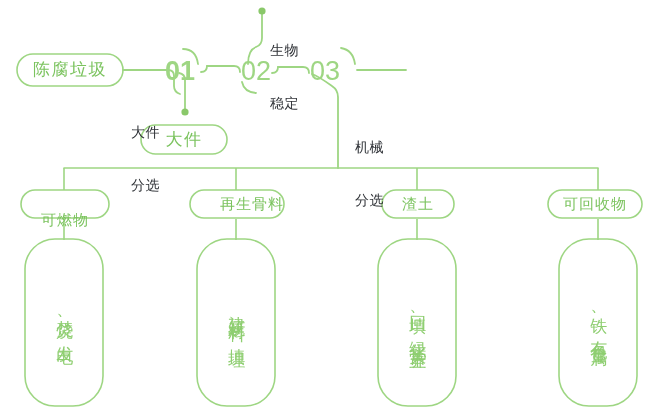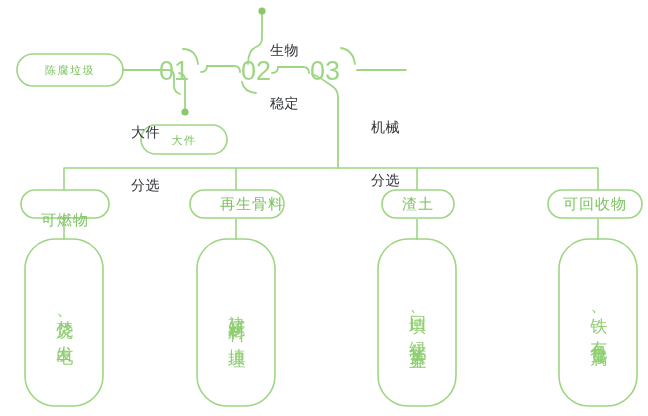--- a/index.html
+++ b/index.html
@@ -33,21 +33,21 @@
     pointer-events: none;
   }
   .lbl {
     position: absolute;
     white-space: pre;
     line-height: 1.12;
   }
   
   .pill-text {
     color: #7bc35e;
-    font-size: 11px;
+    font-size: 17px;
     letter-spacing: 1.5px;
     text-align: center;
     transform: translate(-50%, -50%);
   }
   .pill-text.small {
     font-size: 15px;
     letter-spacing: 1px;
   }
   
   .stage-num {
@@ -129,35 +129,35 @@
     <rect x="25" y="239" width="78" height="167" rx="30" ry="30" fill="none" stroke="#9ed683" stroke-width="1.6"></rect>
     <rect x="197" y="239" width="78" height="167" rx="30" ry="30" fill="none" stroke="#9ed683" stroke-width="1.6"></rect>
     <rect x="378" y="239" width="78" height="167" rx="30" ry="30" fill="none" stroke="#9ed683" stroke-width="1.6"></rect>
     <rect x="559" y="239" width="78" height="167" rx="30" ry="30" fill="none" stroke="#9ed683" stroke-width="1.6"></rect>
   </svg>
 
   <div class="label-layer">
 
     <div class="lbl pill-text" style="left:70px; top:70px;">陈腐垃圾</div>
 
-    <div class="lbl stage-num" style="left:174px; top:71px;">01</div>
+    <div class="lbl stage-num" style="left:180px; top:71px;font-weight:bold;">01</div>
     <div class="lbl stage-num" style="left:256px; top:71px;">02</div>
     <div class="lbl stage-num" style="left:325px; top:71px;">03</div>
 
     <div class="lbl ann" style="left:131px; top:89px; text-align:left;">
       <div>大件</div>
       <div>分选</div>
     </div>
 
     <div class="lbl ann" style="left:270px; top:7px; text-align:left;">
       <div>生物</div>
       <div>稳定</div>
     </div>
 
-    <div class="lbl ann" style="left:355px; top:84px; text-align:left;margin-left:16px;">
+    <div class="lbl ann" style="left:355px; top:104px; text-align:left;">
       <div>机械</div>
       <div>分选</div>
     </div>
 
     <div class="lbl pill-text" style="left:184px; top:140px;">大件</div>
 
     <div class="lbl pill-text small" style="left:65px; top:220px;">可燃物</div>
     <div class="lbl pill-text small" style="left:252px; top:204px;">再生骨料</div>
     <div class="lbl pill-text small" style="left:418px; top:204px;">渣土</div>
     <div class="lbl pill-text small" style="left:595px; top:204px;">可回收物</div>

